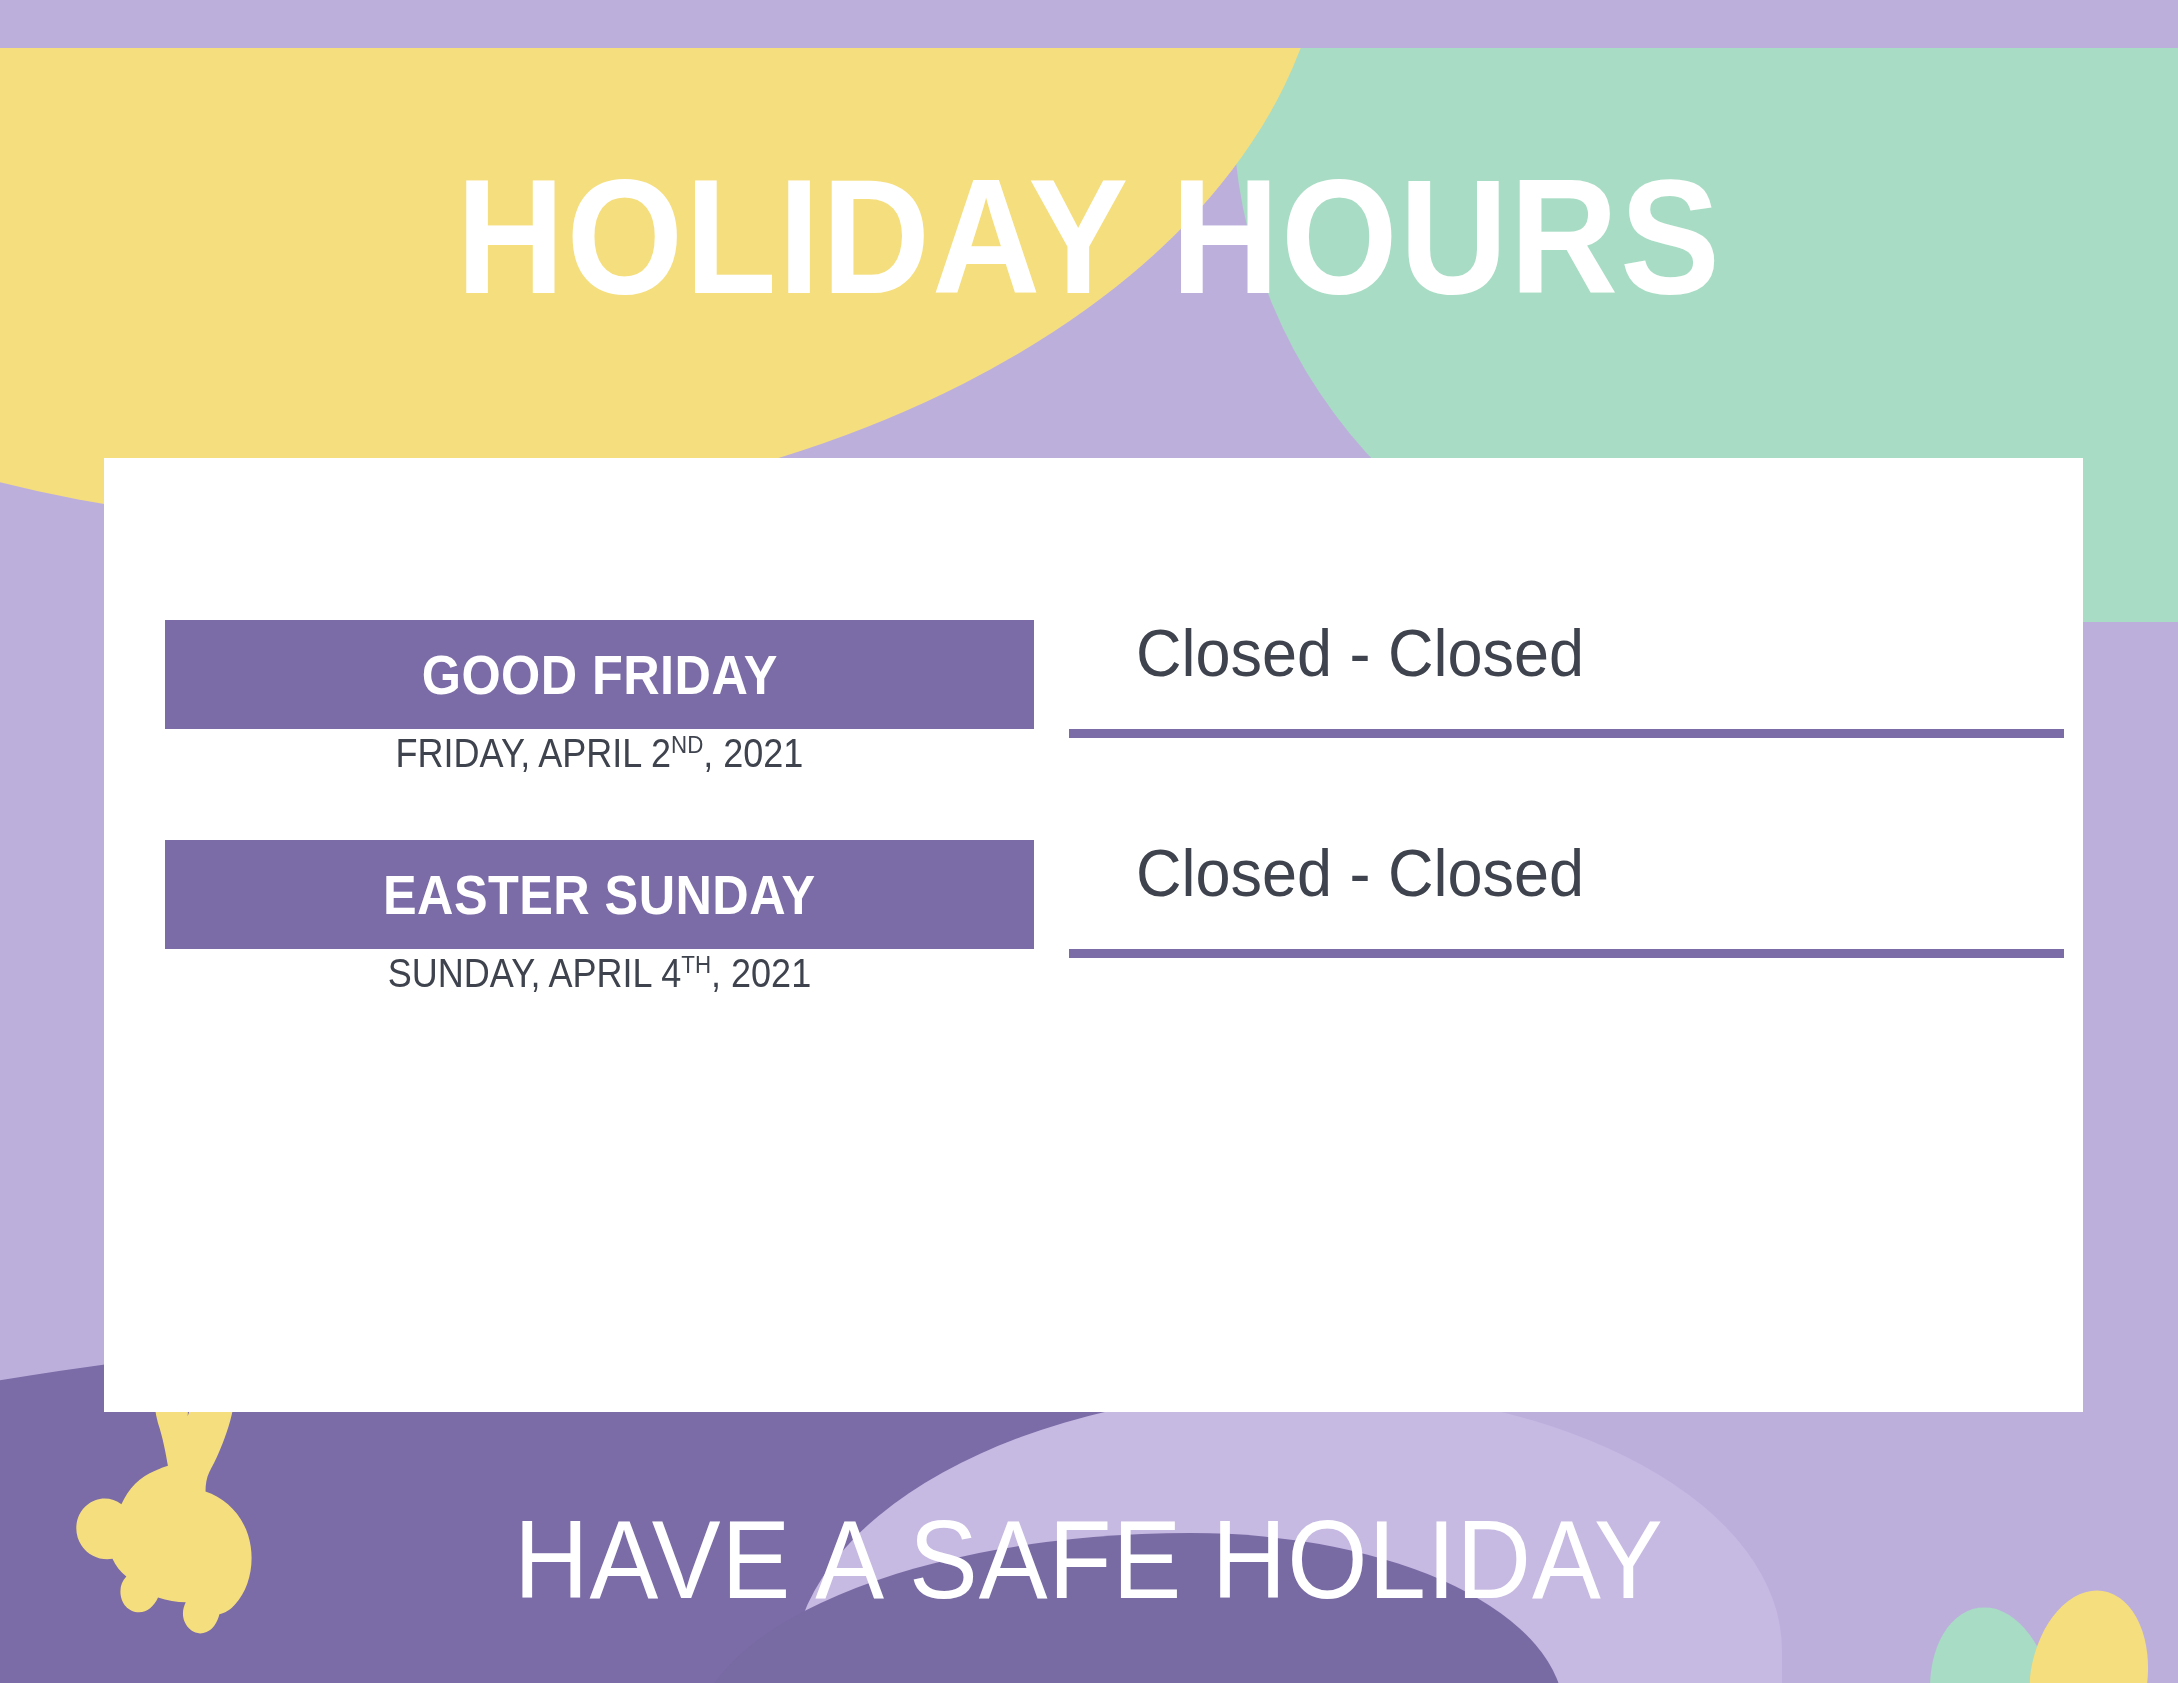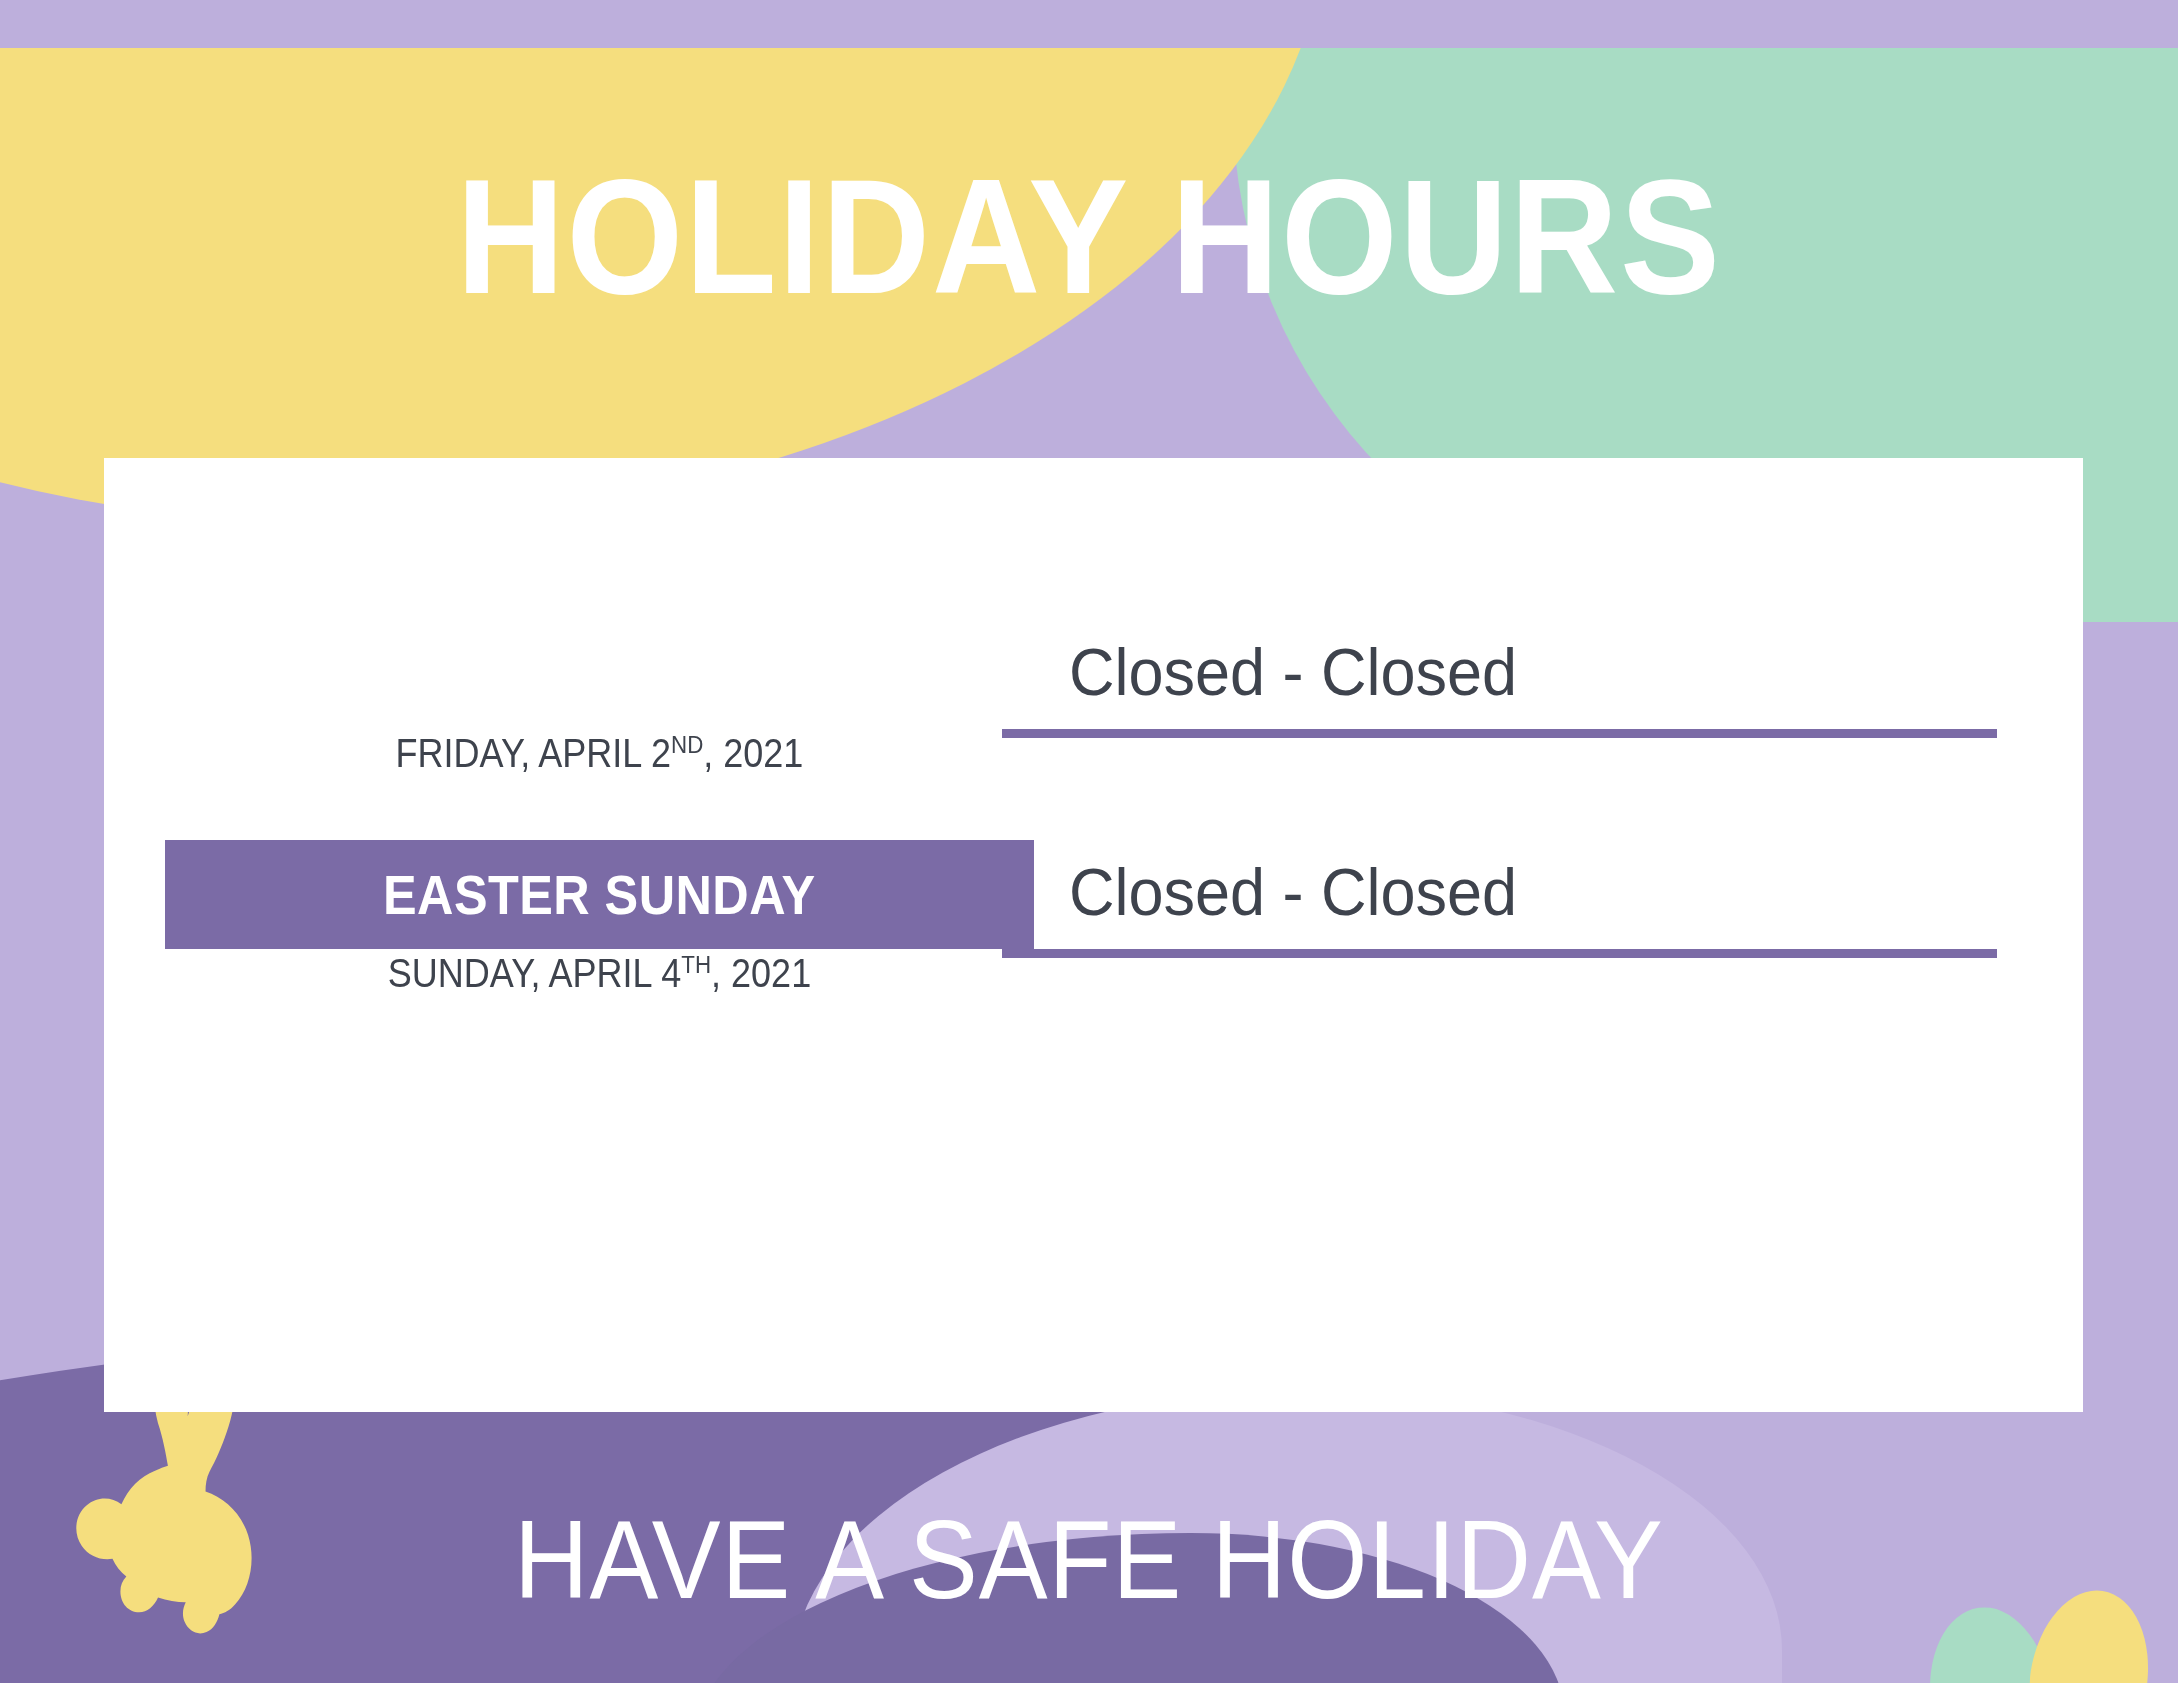--- a/index.html
+++ b/index.html
@@ -140,25 +140,25 @@
     white-space:nowrap;
   }
   .date-line sup {
     font-size:.62em;
     vertical-align:super;
     line-height:0;
   }
 
   .hours-cell {
     position:absolute;
-    left:898px; top:-6px;
+    left:965px; top:-6px;
     width:995px; height:115px;
     border-bottom:9px solid #7B6BA6;
     display:flex;
-    align-items:center;
+    align-items:flex-start;
   }
   .hours-cell span {
     color:#3E434D;
     font-size:67px;
     margin-left:67px;
     transform:scaleX(.94);
     transform-origin:left center;
     white-space:nowrap;
   }
 
@@ -203,20 +203,23 @@
       C50 216 38 211 31 201 C22 188 24 170 36 160 C46 151 61 151 71 159
       C78 143 90 131 105 125 C110 123 114 121 118 120
       C116 108 113 92 108 77 Z"></path>
   </svg>
 
   <div class="layer title">HOLIDAY HOURS</div>
 
   <div class="layer card">
 
     <div class="row row-1">
+      <div class="name-bar">
+        <span>GOOD FRIDAY</span>
+      </div>
       <div class="date-line"><span>FRIDAY, APRIL 2</span><sup>ND</sup><span>, 2021</span></div>
       <div class="hours-cell">
         <span>Closed - Closed</span>
       </div>
     </div>
 
     <div class="row row-2">
       <div class="name-bar">
         <span>EASTER SUNDAY</span>
       </div>

